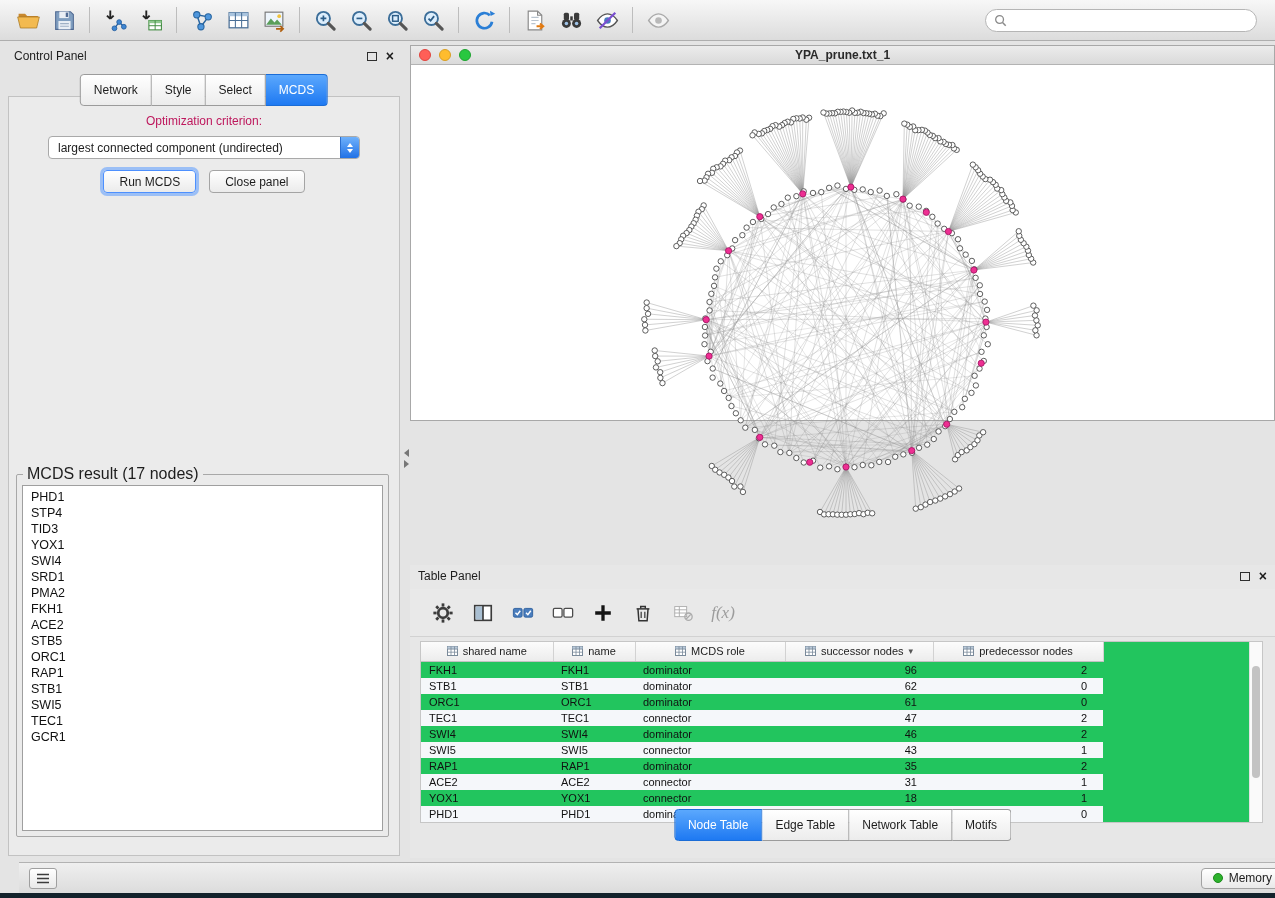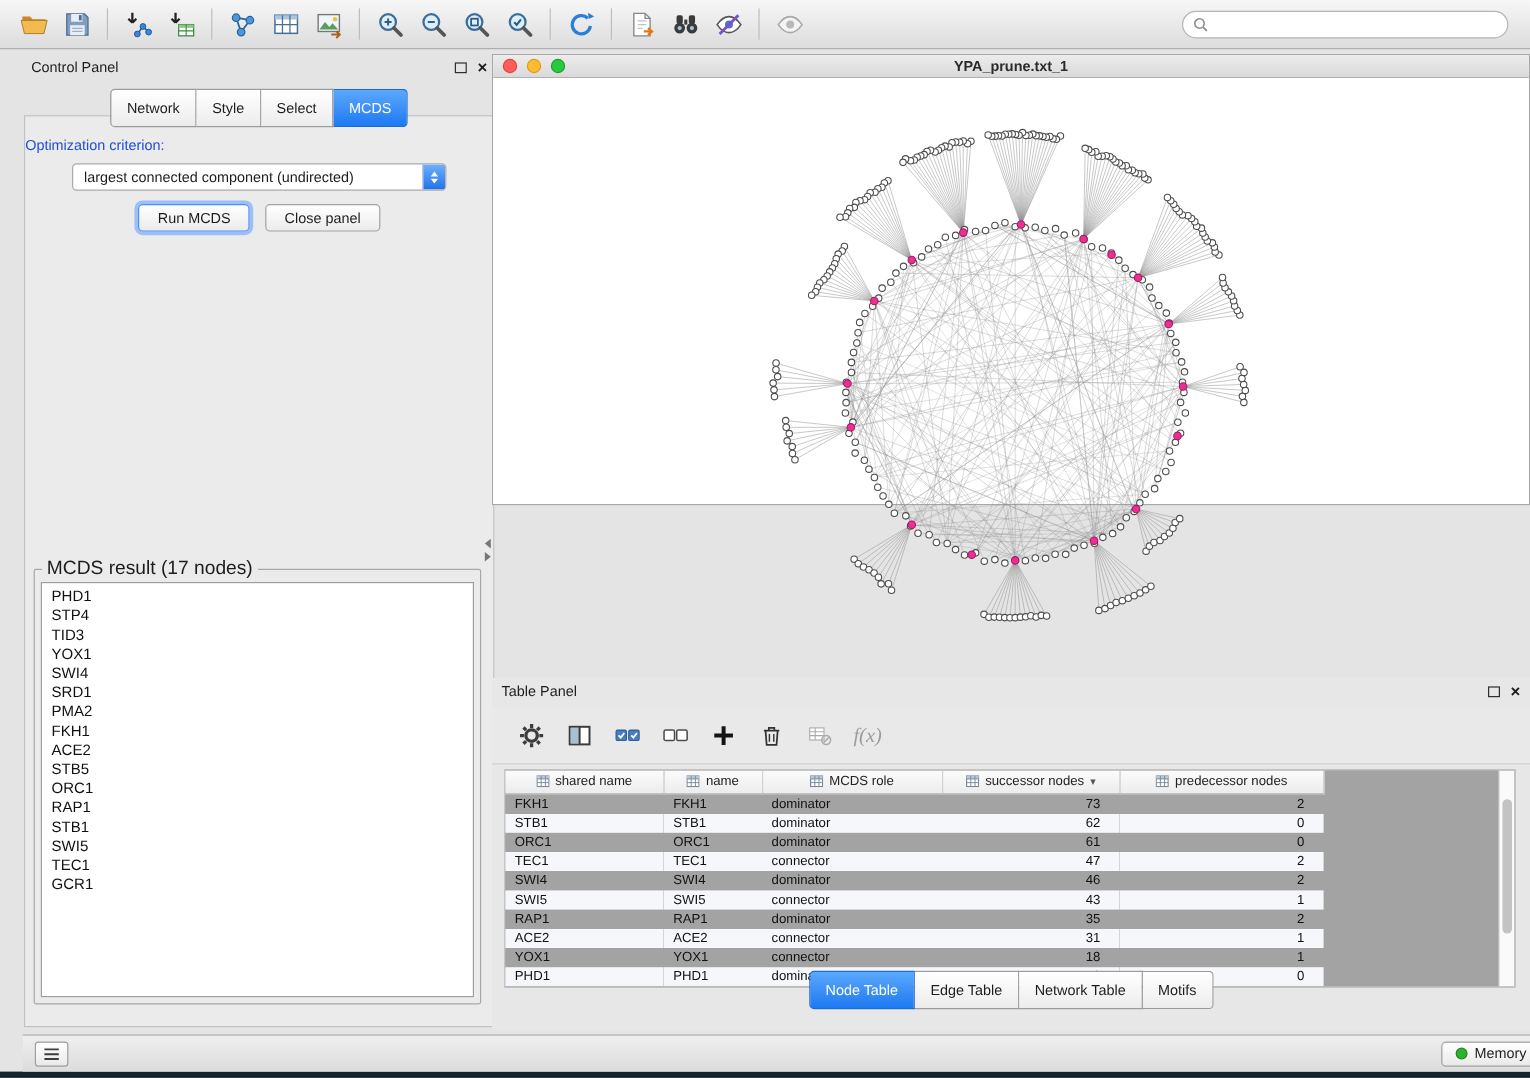--- a/index.html
+++ b/index.html
@@ -31,25 +31,25 @@
                display:flex; align-items:center; cursor:default; }
   .seg .sbtn:first-child { border-left:1px solid #9b9b9b; border-radius:4px 0 0 4px; }
   .seg .sbtn:last-child { border-radius:0 4px 4px 0; }
   .seg .sbtn.sel { background:linear-gradient(#5ba8fd,#1e79f2); color:#fff; border-color:#1a6cd6; }
 
   .mac-btn { font-size:12px; color:#1d1d1d; background:linear-gradient(#ffffff,#ebebeb);
              border:1px solid #a4a4a4; border-radius:4px; height:23px; padding:0 15px; cursor:default; }
   .mac-btn.focused { border-color:#4d90fe; box-shadow:0 0 0 3px rgba(90,155,255,.55); }
 
   
-  .control-panel { position:absolute; left:18px; top:45px; width:396px; height:813px; }
+  .control-panel { position:absolute; left:6px; top:45px; width:396px; height:813px; }
   .cp-pane { position:absolute; left:2px; right:2px; top:51px; bottom:2px;
              background:#ebebeb; border:1px solid #c2c2c2; }
   .cp-tabs { position:absolute; top:29px; left:50%; transform:translateX(-50%); z-index:2; }
-  .opt-label { position:absolute; top:17px; width:100%; text-align:left; font-size:12px; color:#1d4ed8; }
+  .opt-label { position:absolute; top:17px; width:100%; text-align:center; font-size:12px; color:#be185d; }
   .dropdown { position:absolute; top:39px; left:50%; transform:translateX(-50%); width:312px; height:23px;
               background:#fff; border:1px solid #a9a9a9; border-radius:4px; font-size:12px; color:#1d1d1d;
               display:flex; align-items:center; padding-left:9px; }
   .stepper { position:absolute; right:0; top:0; bottom:0; width:19px;
              background:linear-gradient(#6fb1fb,#2272e6); border-radius:0 3px 3px 0; border-left:1px solid #2b6fd0;
              display:flex; flex-direction:column; align-items:center; justify-content:center; gap:2px; }
   .tri-up { width:0; height:0; border-left:3.5px solid transparent; border-right:3.5px solid transparent; border-bottom:4px solid #fff; }
   .tri-dn { width:0; height:0; border-left:3.5px solid transparent; border-right:3.5px solid transparent; border-top:4px solid #fff; }
   .btn-row { position:absolute; top:73px; width:100%; display:flex; justify-content:center; gap:13px; }
   .result-group { position:absolute; left:7px; right:10px; top:368px; bottom:18px;
@@ -77,21 +77,21 @@
   .net-title { position:absolute; left:0; right:0; text-align:center; font-size:12px; font-weight:bold; color:#2a2a2a; }
   .net-canvas { position:absolute; left:0; top:19px; right:0; bottom:0; background:#fff; }
 
   
   .table-panel { position:absolute; left:410px; top:565px; width:865px; height:293px; background:#e7e7e7; }
   .table-toolbar { position:absolute; top:24px; left:0; right:0; height:48px; background:#e9e9e9;
                    border-bottom:1px solid #d2d2d2; display:flex; align-items:center; padding:0 16px; gap:6px; }
   .ttbtn { width:34px; height:34px; display:flex; align-items:center; justify-content:center; background:transparent; border:none; }
   .ttbtn svg { width:22px; height:22px; }
   .fx { font-family:"Liberation Serif","DejaVu Serif",serif; font-style:italic; font-size:17px; color:#9c9c9c; }
-  .table-wrap { position:absolute; left:10px; right:12px; top:76px; height:182px; background:#a3a3a3;
+  .table-wrap { position:absolute; left:10px; right:12px; top:76px; height:182px; background:#22c55e;
                 border:1px solid #c6c6c6; overflow:hidden; }
   table { border-collapse:collapse; table-layout:fixed; font-size:11px; color:#111; }
   th { background:linear-gradient(#fcfcfc,#ececec); border-right:1px solid #d2d2d2; border-bottom:1px solid #c2c2c2;
        height:19px; font-weight:normal; font-size:11px; color:#222; }
   .th-inner { display:flex; align-items:center; justify-content:center; gap:5px; padding:0 4px; }
   .hchev { color:#555; font-size:9px; }
   td { height:16px; line-height:16px; padding:0 8px; white-space:nowrap; overflow:hidden; }
   td.num { text-align:right; padding-right:16px; }
   tbody tr:nth-child(even) { background:#f5f7fa; }
   .vscroll { position:absolute; right:0; top:0; bottom:0; width:13px; background:#fafafa; border-left:1px solid #e2e2e2; }
@@ -1156,21 +1156,21 @@
                   <span class="hlab">predecessor nodes</span>
                 </span>
               </th>
             </tr>
           </thead>
         <tbody>
             <tr>
               <td style="width: 132px;">FKH1</td>
               <td style="width: 82px;">FKH1</td>
               <td style="width: 150px;">dominator</td>
-              <td class="num" style="width: 148px;">73</td>
+              <td class="num" style="width: 148px;">96</td>
               <td class="num" style="width: 170px;">2</td>
             </tr>
             <tr>
               <td style="width: 132px;">STB1</td>
               <td style="width: 82px;">STB1</td>
               <td style="width: 150px;">dominator</td>
               <td class="num" style="width: 148px;">62</td>
               <td class="num" style="width: 170px;">0</td>
             </tr>
             <tr>

